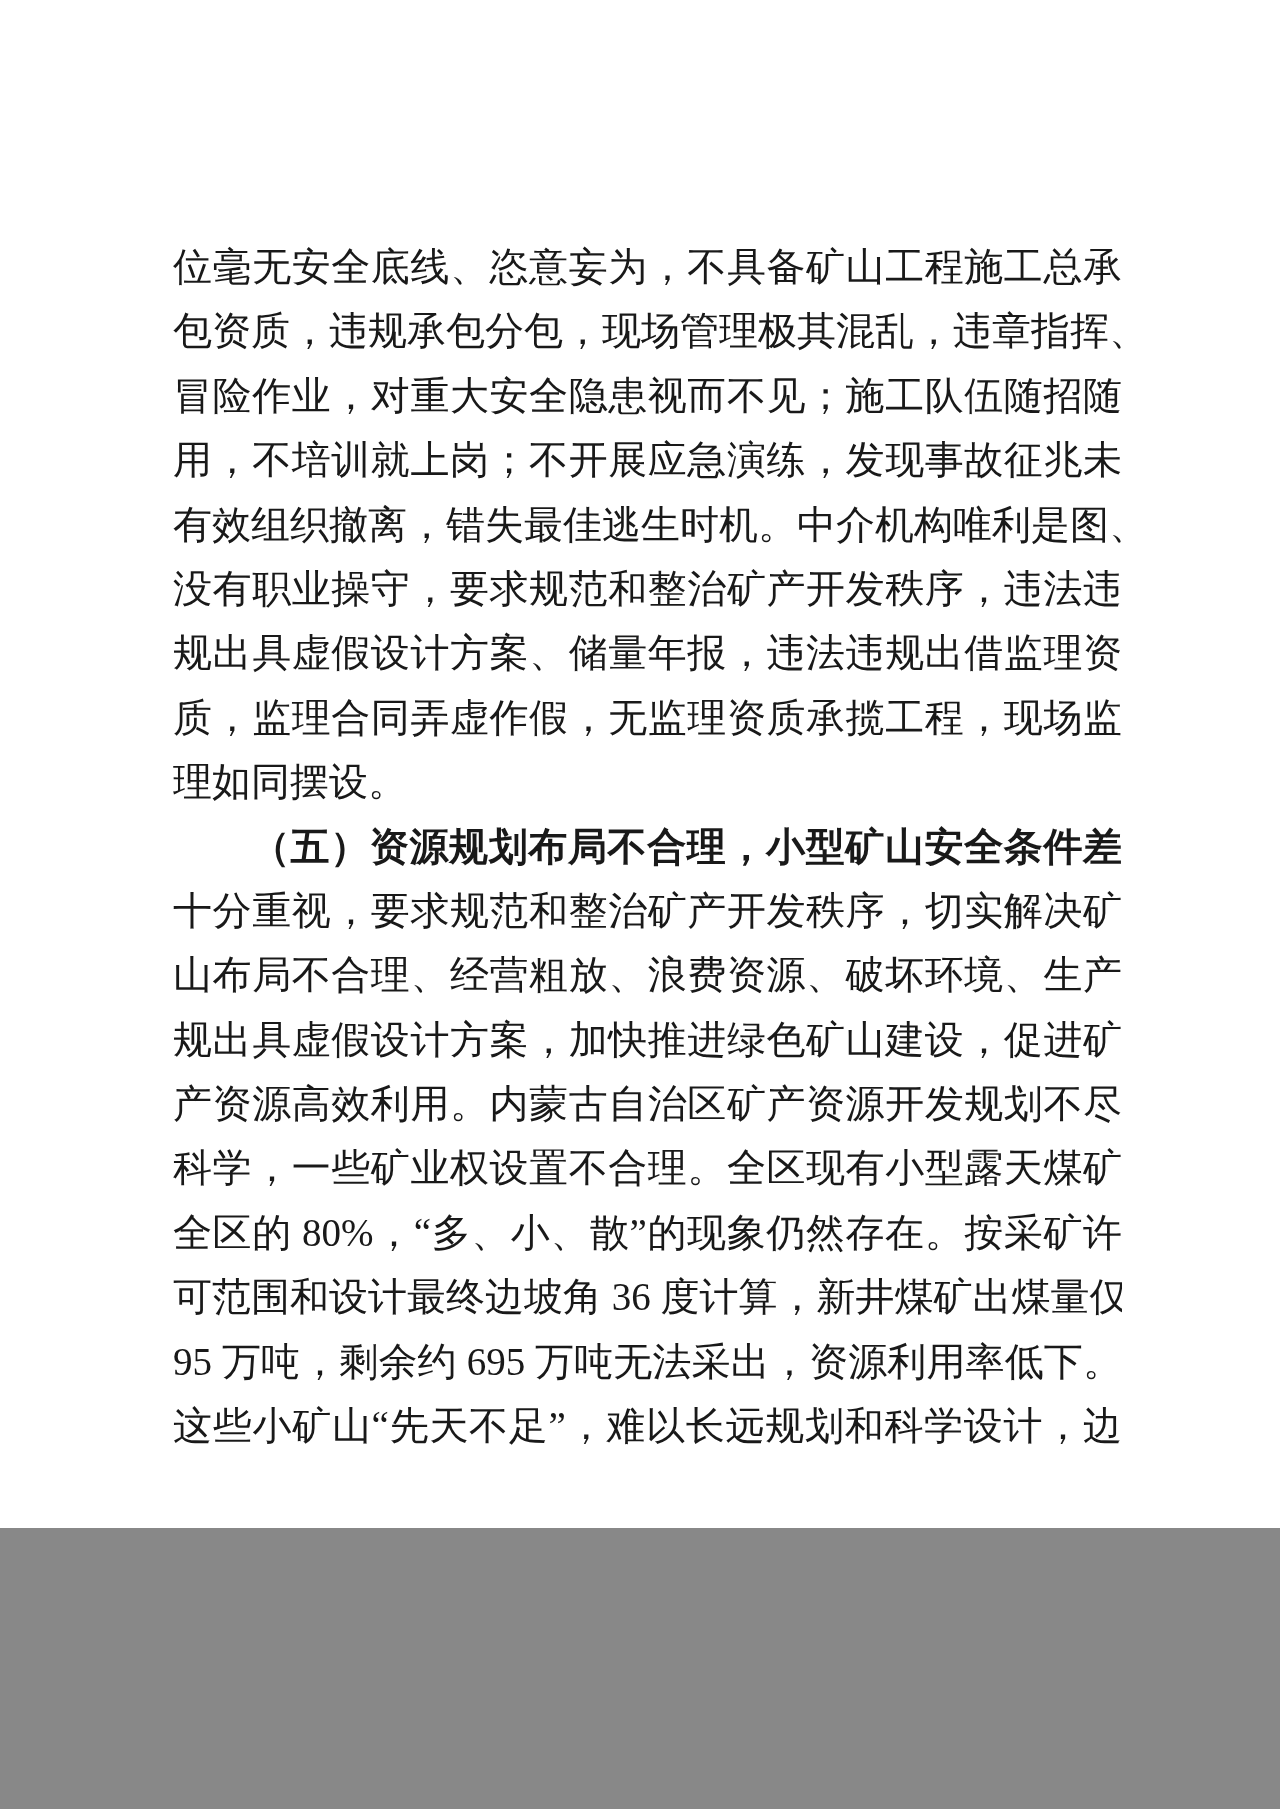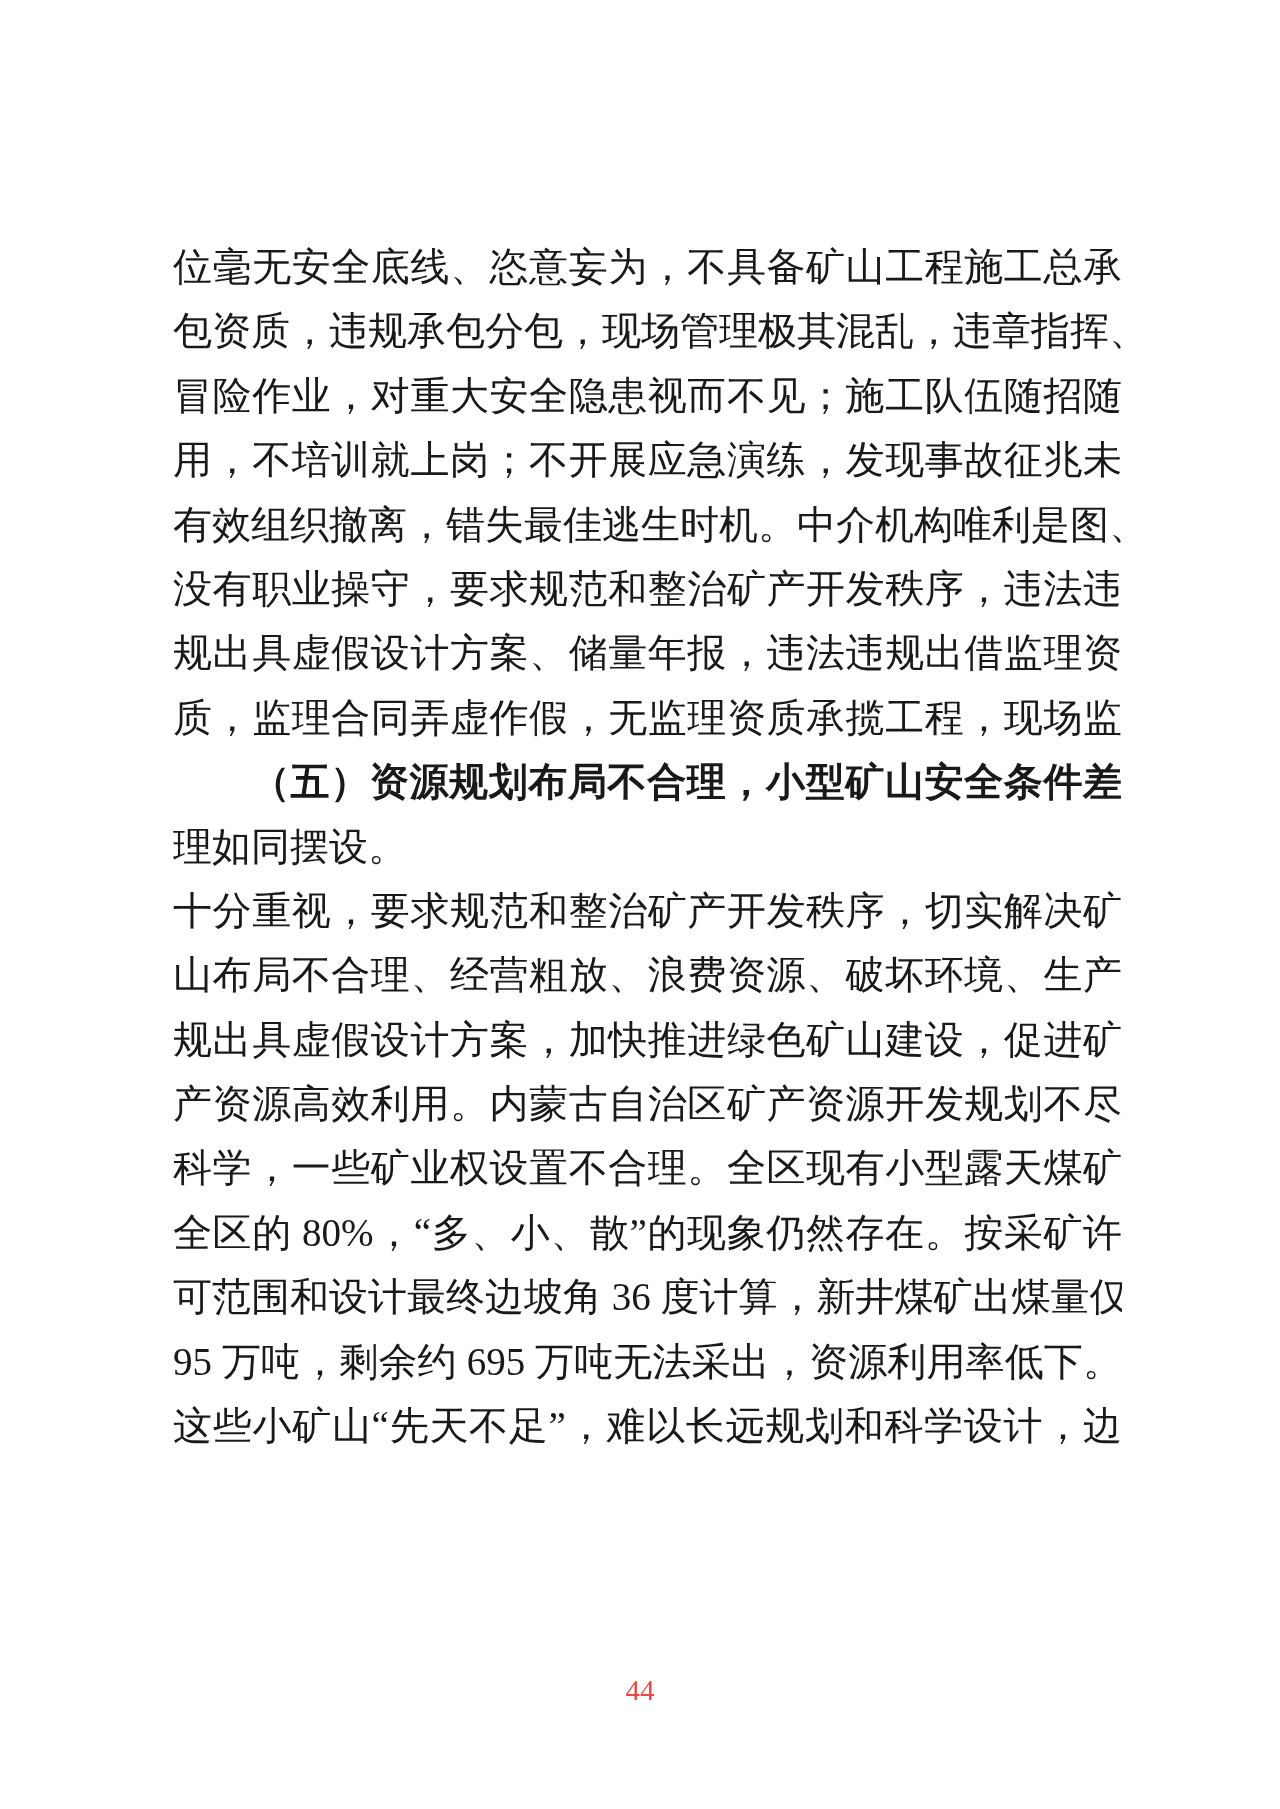--- a/index.html
+++ b/index.html
@@ -1,20 +1,20 @@
 <!DOCTYPE html>
 <html><head>
 <meta charset="utf-8">
 <style>
   * { margin: 0; padding: 0; box-sizing: border-box; }
   html, body { background: #888; }
   .page {
     position: relative;
     width: 1280px;
-    height: 1809px;
+    height: 1528px;
     margin: 0 auto;
     background: #ffffff;
     overflow: hidden;
     font-family: "Liberation Serif", serif;
   }
   .textblock {
     position: absolute;
     left: 173px;
     top: 235px;
     width: 949px;
@@ -59,22 +59,22 @@
 <div class="page">
   <div class="textblock">
       <div class="line body">位毫无安全底线、恣意妄为，不具备矿山工程施工总承</div>
       <div class="line body">包资质，违规承包分包，现场管理极其混乱，违章指挥、</div>
       <div class="line body">冒险作业，对重大安全隐患视而不见；施工队伍随招随</div>
       <div class="line body">用，不培训就上岗；不开展应急演练，发现事故征兆未</div>
       <div class="line body">有效组织撤离，错失最佳逃生时机。中介机构唯利是图、</div>
       <div class="line body">没有职业操守，要求规范和整治矿产开发秩序，违法违</div>
       <div class="line body">规出具虚假设计方案、储量年报，违法违规出借监理资</div>
       <div class="line body">质，监理合同弄虚作假，无监理资质承揽工程，现场监</div>
+      <div class="line short">理如同摆设。</div>
       <div class="line heading">（五）资源规划布局不合理，小型矿山安全条件差</div>
-      <div class="line short">理如同摆设。</div>
       <div class="line body">十分重视，要求规范和整治矿产开发秩序，切实解决矿</div>
       <div class="line body">山布局不合理、经营粗放、浪费资源、破坏环境、生产</div>
       <div class="line body">规出具虚假设计方案，加快推进绿色矿山建设，促进矿</div>
       <div class="line body">产资源高效利用。内蒙古自治区矿产资源开发规划不尽</div>
       <div class="line body">科学，一些矿业权设置不合理。全区现有小型露天煤矿</div>
       <div class="line body">全区的 80%，“多、小、散”的现象仍然存在。按采矿许</div>
       <div class="line body">可范围和设计最终边坡角 36 度计算，新井煤矿出煤量仅</div>
       <div class="line body">95 万吨，剩余约 695 万吨无法采出，资源利用率低下。</div>
       <div class="line body">这些小矿山“先天不足”，难以长远规划和科学设计，边</div>
     </div>

